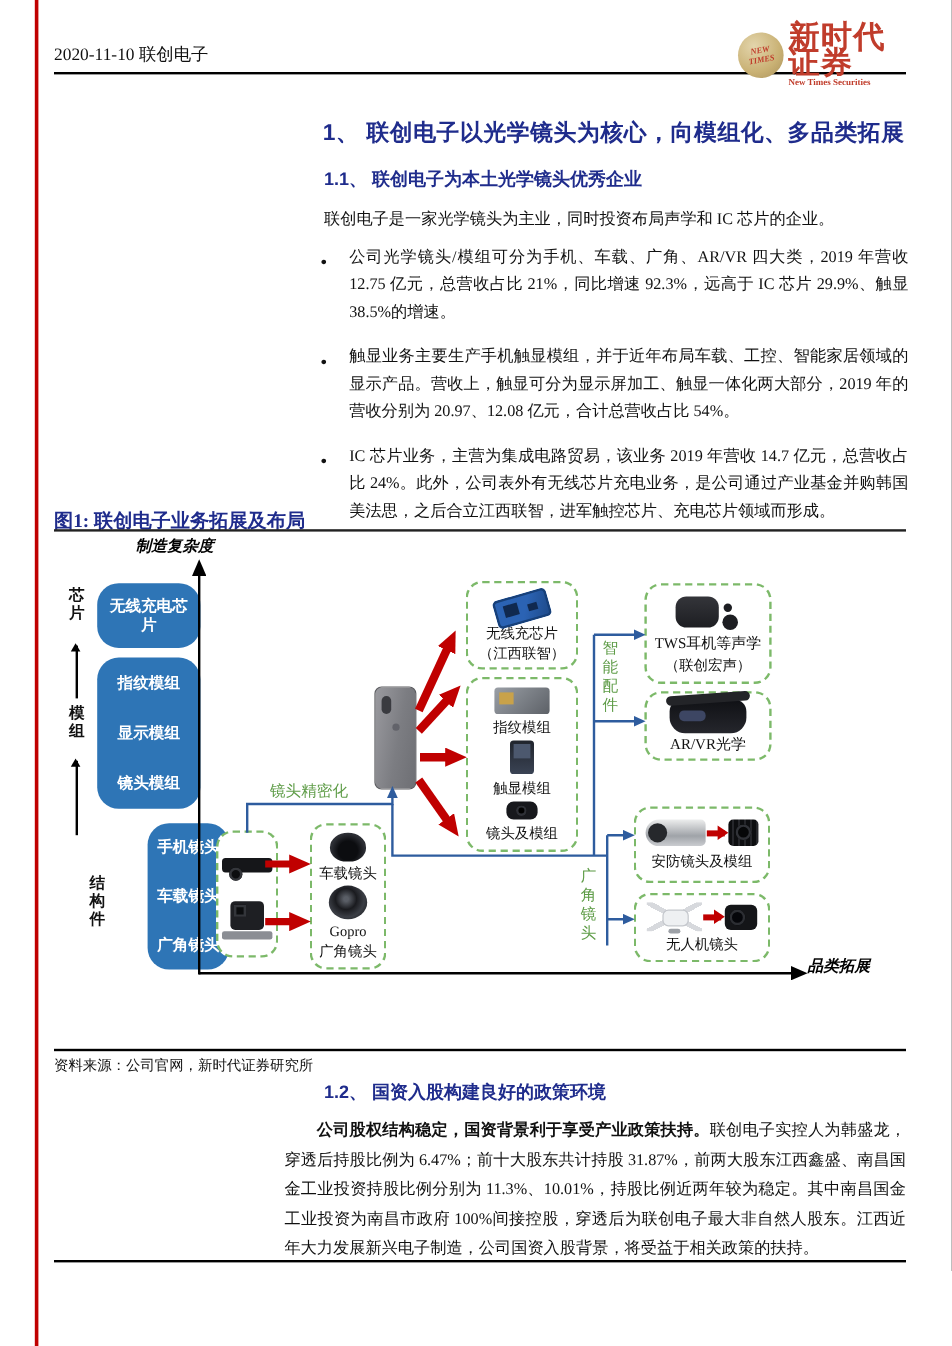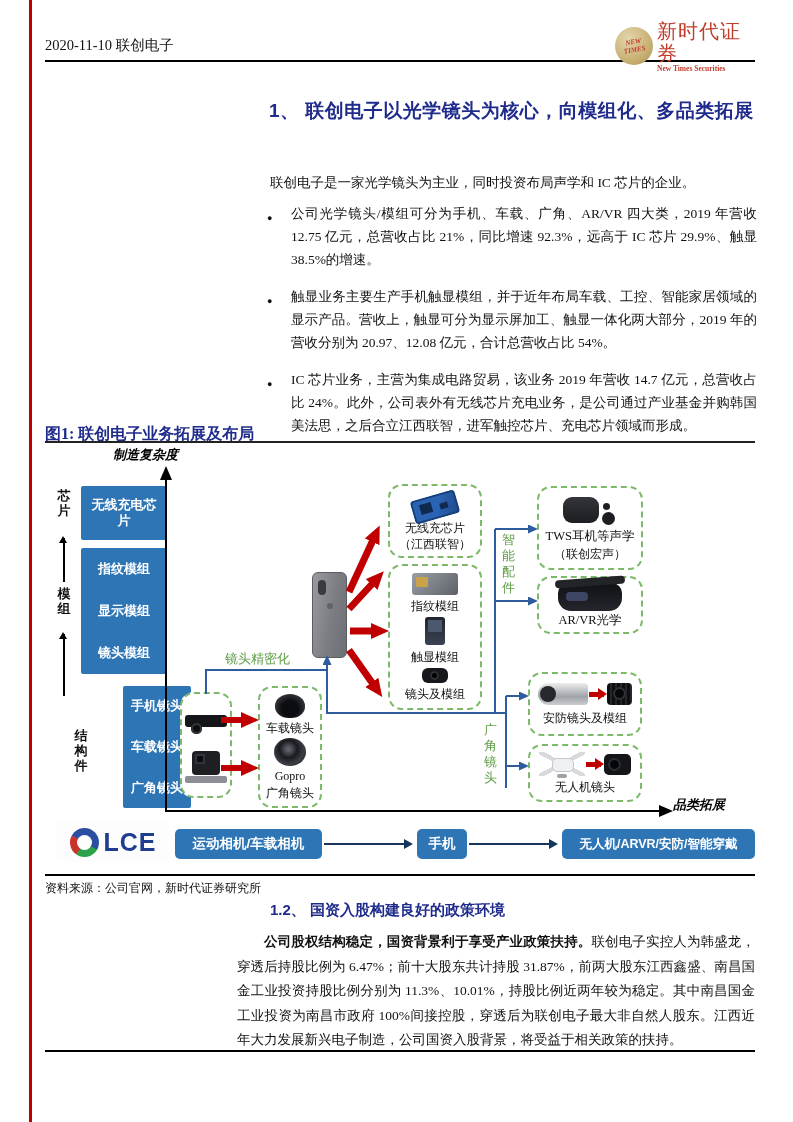--- a/index.html
+++ b/index.html
@@ -15,21 +15,21 @@
   
   .red-edge{left:29px;top:0;width:3px;height:1122px;background:var(--red);}
   .hdr-date{left:45px;top:36px;font-size:14.5px;}
   .hdr-rule{left:45px;top:60px;width:710px;height:2px;background:#000;}
   .brand{left:615px;top:26px;width:142px;height:40px;display:flex;align-items:center;gap:4px;}
   .brand-circle{width:38px;height:38px;border-radius:50%;flex:0 0 auto;
       background:radial-gradient(circle at 35% 30%,#E3D5AC,var(--brand-gold) 60%,#A9905A);
       display:flex;align-items:center;justify-content:center;}
   .brand-circle span{font-size:7px;font-weight:bold;color:var(--brand-red);transform:rotate(-10deg);
       text-align:center;line-height:8px;font-style:italic;}
-  .brand-cn{font-size:20px;font-weight:normal;color:var(--brand-red);line-height:22px;letter-spacing:1px;}
+  .brand-cn{font-size:26px;font-weight:bold;color:var(--brand-red);line-height:22px;letter-spacing:1px;}
   .brand-en{font-size:7.5px;font-weight:bold;color:var(--brand-red);line-height:9px;}
   .ftr-rule{left:45px;top:1050px;width:710px;height:2px;background:#000;}
   .ftr-row{left:45px;top:1056px;width:710px;font-size:12.5px;display:flex;justify-content:space-between;}
   
   .h1{left:236px;top:98px;font-size:19px;font-weight:bold;color:var(--accent-blue);letter-spacing:0.5px;}
   .h2a{left:237px;top:140px;font-size:15px;font-weight:bold;color:var(--accent-blue);}
   .h2b{left:237px;top:901px;font-size:15px;font-weight:bold;color:var(--accent-blue);}
   .intro{left:270px;top:174px;width:490px;font-size:13.5px;}
   .bullets{left:265px;top:202px;width:492px;margin:0;padding:0;list-style:none;}
   .bullets li{position:relative;padding-left:26px;font-size:13.5px;line-height:23px;
@@ -44,21 +44,21 @@
   .src{left:45px;top:880px;font-size:12px;}
   
   .diagram{left:55px;top:448px;width:700px;height:374px;}
   .dg-svg{position:absolute;left:0;top:0;z-index:3;pointer-events:none;}
   .axis-label{position:absolute;font-size:13px;font-weight:bold;font-style:italic;color:#000;z-index:4;}
   .vstack{position:absolute;width:16px;text-align:center;word-break:break-all;
       font-size:13px;font-weight:bold;line-height:15px;z-index:2;}
   .varrow{position:absolute;left:8px;width:1.5px;background:#000;z-index:2;}
   .varrow::before{content:"";position:absolute;top:-6px;left:-3.6px;border:4px solid transparent;
       border-bottom:7px solid #000;}
-  .bluebox{position:absolute;background:var(--box-blue);border-radius:2px;color:#fff;z-index:2;
+  .bluebox{position:absolute;background:var(--box-blue);border-radius:18px;color:#fff;z-index:2;
       display:flex;flex-direction:column;align-items:center;justify-content:space-around;
       font-weight:bold;font-size:13px;text-align:center;line-height:16px;
       font-family:"Liberation Sans","DejaVu Sans",sans-serif;}
   .gcard{position:absolute;border:2px dashed var(--green);border-radius:14px;background:#fff;z-index:2;
       display:flex;flex-direction:column;align-items:center;justify-content:space-evenly;
       font-size:12px;line-height:14px;text-align:center;padding:3px 2px;box-sizing:border-box;}
   .glabel{position:absolute;color:var(--green-text);font-size:13px;z-index:2;}
   .gvert{width:15px;text-align:center;word-break:break-all;line-height:16px;}
   .row{display:flex;align-items:center;justify-content:center;}
   .mini-arrow{width:15px;height:5px;background:var(--red);position:relative;margin:0 3px 0 1px;flex:0 0 auto;}
@@ -135,20 +135,21 @@
     <div class="brand-circle">
       <span>NEW TIMES</span>
     </div>
     <div>
       <div class="brand-cn">新时代证券</div>
       <div class="brand-en">New Times Securities</div>
     </div>
   </div>
 
   <div class="abs h1 sans">1、 联创电子以光学镜头为核心，向模组化、多品类拓展</div>
+  <div class="abs h2a sans">1.1、 联创电子为本土光学镜头优秀企业</div>
   <div class="abs intro">联创电子是一家光学镜头为主业，同时投资布局声学和 IC 芯片的企业。</div>
   <ul class="abs bullets">
     <li>公司光学镜头/模组可分为手机、车载、广角、AR/VR 四大类，2019 年营收 12.75 亿元，总营收占比 21%，同比增速 92.3%，远高于 IC 芯片 29.9%、触显 38.5%的增速。</li>
     <li>触显业务主要生产手机触显模组，并于近年布局车载、工控、智能家居领域的显示产品。营收上，触显可分为显示屏加工、触显一体化两大部分，2019 年的营收分别为 20.97、12.08 亿元，合计总营收占比 54%。</li>
     <li>IC 芯片业务，主营为集成电路贸易，该业务 2019 年营收 14.7 亿元，总营收占比 24%。此外，公司表外有无线芯片充电业务，是公司通过产业基金并购韩国美法思，之后合立江西联智，进军触控芯片、充电芯片领域而形成。</li>
   </ul>
 
   <div class="abs fig-cap">图1:  联创电子业务拓展及布局</div>
   <div class="abs fig-cap-rule"></div>
 
@@ -254,31 +255,20 @@
         <div class="img img-dronecam"></div>
       </div>
       <span>无人机镜头</span>
     </div>
 
     <div class="glabel" style="left:170px;top:202px;">镜头精密化</div>
     <div class="glabel gvert" style="left:446px;top:84px;">智能配件</div>
     <div class="glabel gvert" style="left:428px;top:274px;">广角镜头</div>
   </div>
 
-  <div class="abs flow">
-    <div class="lce">
-      <div class="lce-swirl"></div>
-      <span class="lce-text">LCE</span>
-    </div>
-    <div class="flow-box" style="left:120px;width:147px;font-size:13.5px;">运动相机/车载相机</div>
-    <div class="flow-arrow" style="left:269px;width:86px;"></div>
-    <div class="flow-box" style="left:362px;width:50px;font-size:13.5px;">手机</div>
-    <div class="flow-arrow" style="left:414px;width:86px;"></div>
-    <div class="flow-box" style="left:507px;width:193px;font-size:12.5px;">无人机/ARVR/安防/智能穿戴</div>
-  </div>
 
   <div class="abs fig-bot-rule"></div>
   <div class="abs src">资料来源：公司官网，新时代证券研究所</div>
 
   <div class="abs h2b sans">1.2、 国资入股构建良好的政策环境</div>
   <p class="abs p2" style="margin:0;"><span class="lead">公司股权结构稳定，国资背景利于享受产业政策扶持。</span><span>联创电子实控人为韩盛龙，穿透后持股比例为 6.47%；前十大股东共计持股 31.87%，前两大股东江西鑫盛、南昌国金工业投资持股比例分别为 11.3%、10.01%，持股比例近两年较为稳定。其中南昌国金工业投资为南昌市政府 100%间接控股，穿透后为联创电子最大非自然人股东。江西近年大力发展新兴电子制造，公司国资入股背景，将受益于相关政策的扶持。</span></p>
 
   <div class="abs ftr-rule"></div>
 </div>
 

